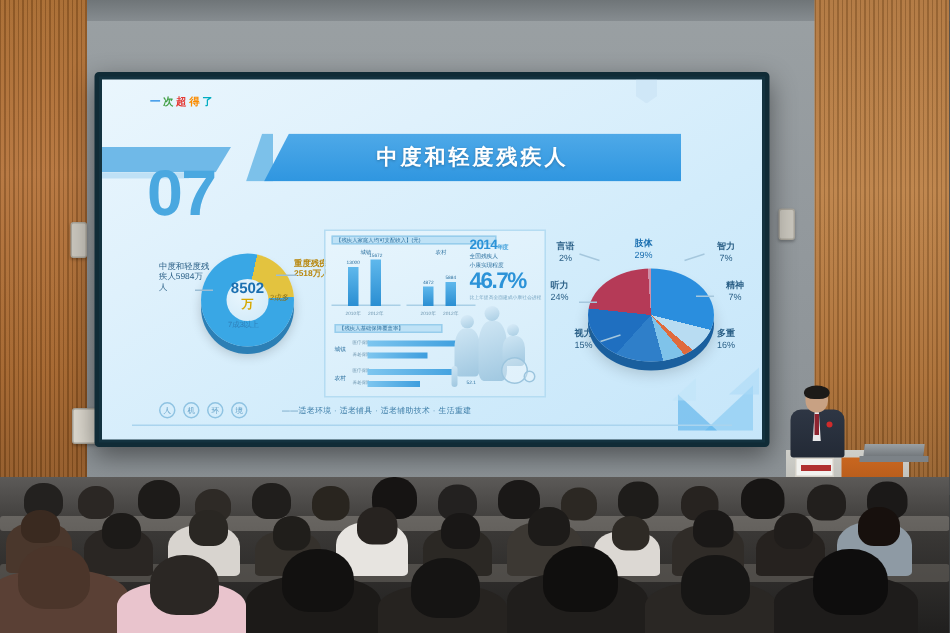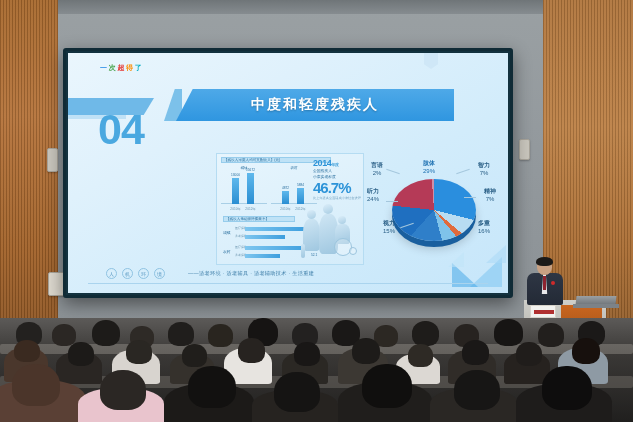--- a/index.html
+++ b/index.html
@@ -237,27 +237,40 @@
       <div class="logo">
         <span class="l4">一</span>
         <span class="l2">次</span>
         <span class="l1">超</span>
         <span class="l3">得</span>
         <span class="l6">了</span>
       </div>
 
       <div class="ribbon-left"></div>
       <div class="ribbon-left2"></div>
-      <div class="bignum">04</div>
+      <div class="bignum">07</div>
 
       <div class="banner-edge"></div>
       <div class="banner">
         <span class="banner-txt">中度和轻度残疾人</span>
       </div>
 
+      <div class="donut-wrap">
+        <div class="donut"></div>
+        <div class="donut-center">
+          <span class="dc-num">8502</span>
+          <span class="dc-unit">万</span>
+        </div>
+        <div class="lbl lbl-left">中度和轻度残疾人5984万人</div>
+        <div class="lbl lbl-right">重度残疾残2518万人</div>
+        <div class="lbl-pct-a">7成3以上</div>
+        <div class="lbl-pct-b">2成多</div>
+        <div class="leader" style="left:22px;top:32px;width:12px;"></div>
+        <div class="leader" style="left:76px;top:22px;width:14px;"></div>
+      </div>
 
       <div class="mid">
         <div class="mid-hdr">
           <span>【残疾人家庭人均可支配收入】(元)</span>
         </div>
 
         <div class="bars-box">
           <div class="bars-grp" style="left:0;">
             <div class="gt">城镇</div>
             <div class="axis"></div>

